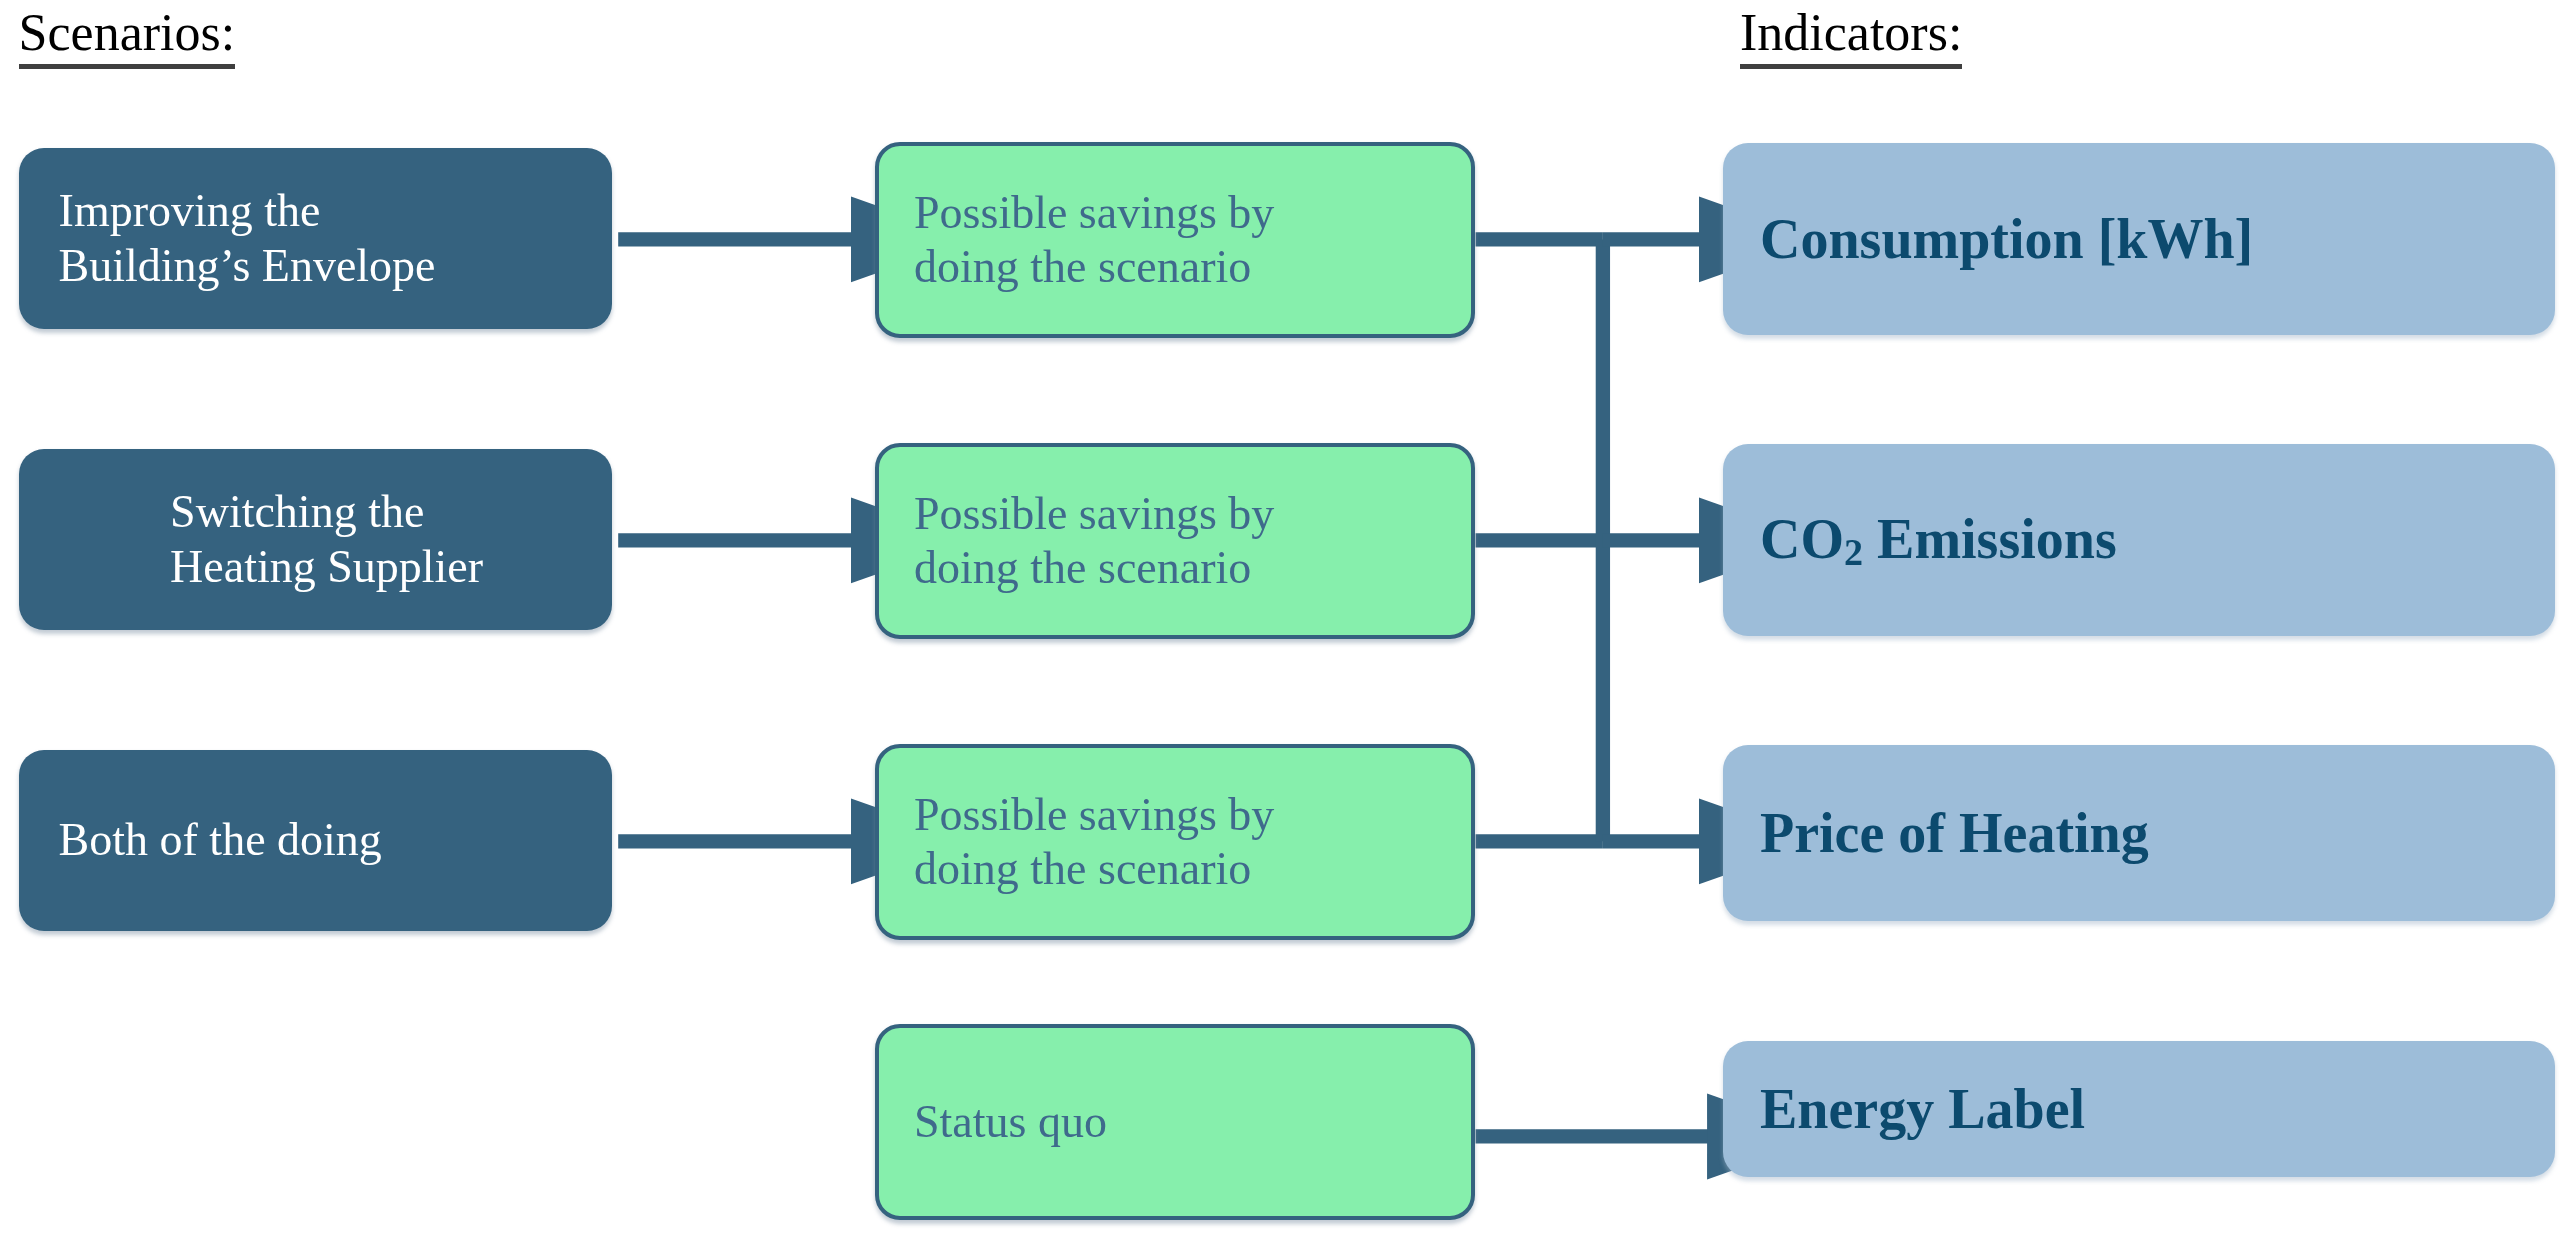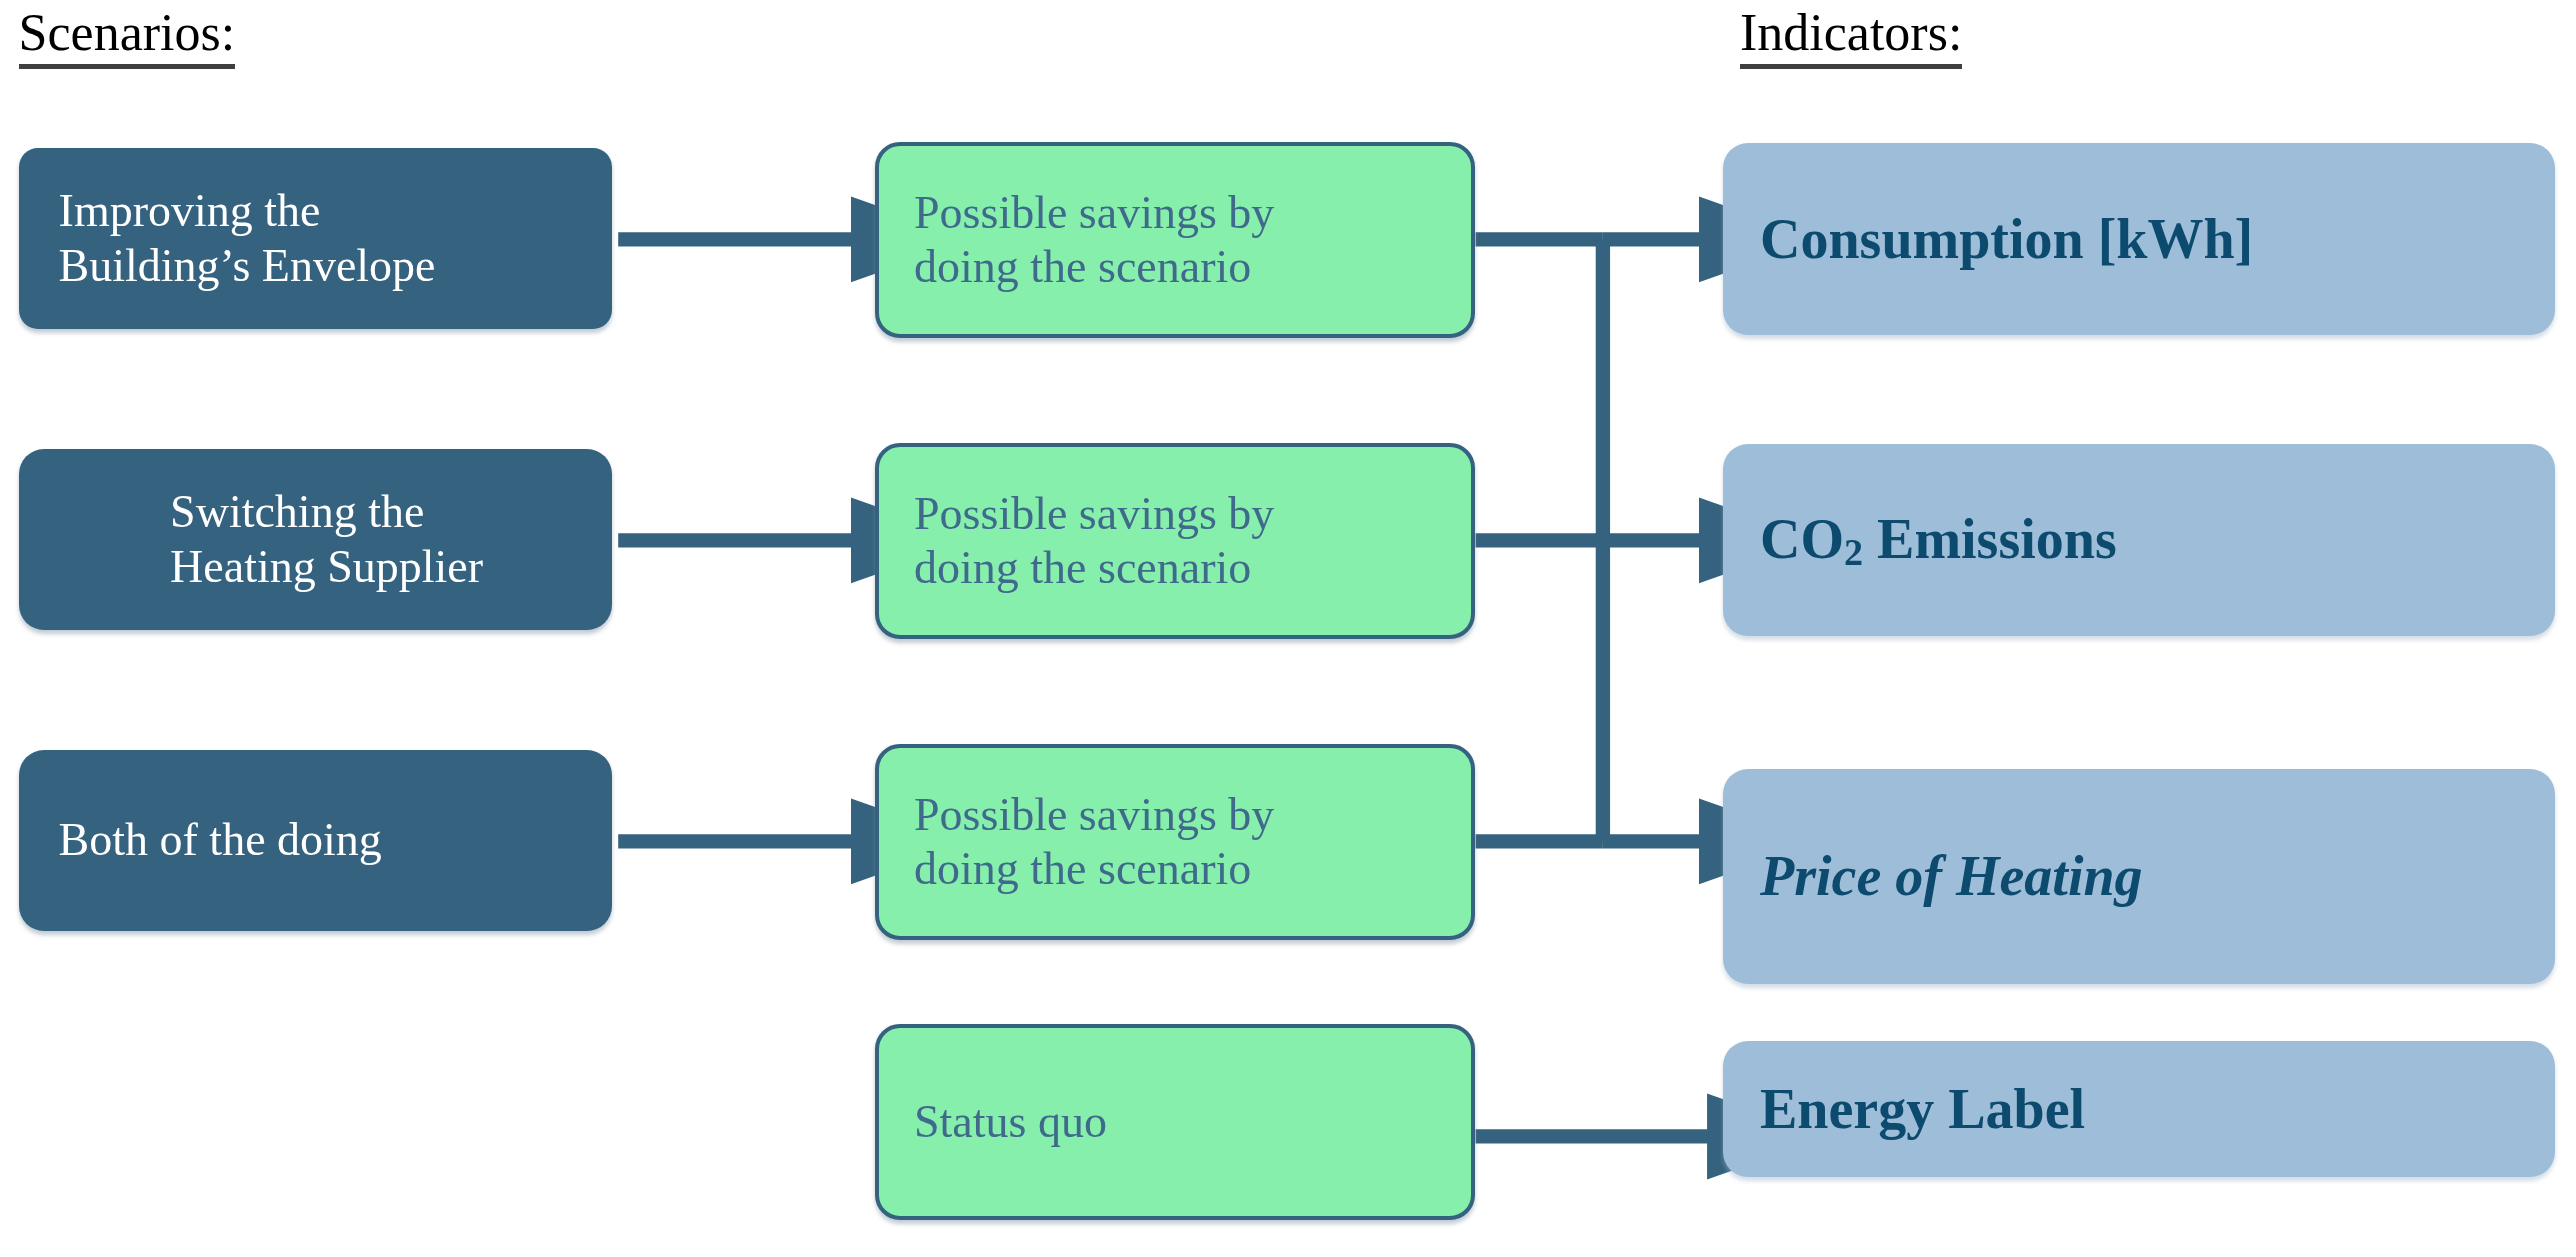--- a/index.html
+++ b/index.html
@@ -124,21 +124,21 @@
 
     <line x1="1901" y1="284" x2="1901" y2="998" stroke="#35627f" stroke-width="17"></line>
 
     <line x1="1901" y1="284" x2="2018" y2="284" stroke="#35627f" stroke-width="17" marker-end="url(#ah)"></line>
     <line x1="1901" y1="641" x2="2018" y2="641" stroke="#35627f" stroke-width="17" marker-end="url(#ah)"></line>
     <line x1="1901" y1="998" x2="2018" y2="998" stroke="#35627f" stroke-width="17" marker-end="url(#ah)"></line>
 
     <line x1="1750" y1="1348" x2="2028" y2="1348" stroke="#35627f" stroke-width="17" marker-end="url(#ah)"></line>
   </svg>
 
-  <div class="node scenario" id="sc-1" style="left:18.6px; top:148px; width:593px; height:181px;border-radius:19px;">
+  <div class="node scenario" id="sc-1" style="left:18.6px; top:148px; width:593px; height:181px;">
     <span class="label">Improving the
 Building’s Envelope</span>
   </div>
 
   <div class="node scenario" id="sc-2" style="left:18.6px; top:449px; width:593px; height:181px;justify-content:center;">
     <span class="label">Switching the
 Heating Supplier</span>
   </div>
 
   <div class="node scenario" id="sc-3" style="left:18.6px; top:750px; width:593px; height:181px;">
@@ -165,21 +165,21 @@
   </div>
 
   <div class="node indicator" id="in-1" style="left:1723px; top:143px; width:832px; height:192px;">
     <span class="label">Consumption [kWh]</span>
   </div>
 
   <div class="node indicator" id="in-2" style="left:1723px; top:444px; width:832px; height:192px;text-align:right;">
     <span class="label"><span>CO</span><sub>2</sub><span> Emissions</span></span>
   </div>
 
-  <div class="node indicator" id="in-3" style="left:1723px; top:769px; width:832px; height:215px;font-style:italic;">
+  <div class="node indicator" id="in-3" style="left:1723px; top:745px; width:832px; height:176px;">
     <span class="label">Price of Heating</span>
   </div>
 
   <div class="node indicator" id="in-4" style="left:1723px; top:1041px; width:832px; height:136px;">
     <span class="label">Energy Label</span>
   </div>
 
 </div>
 
 

